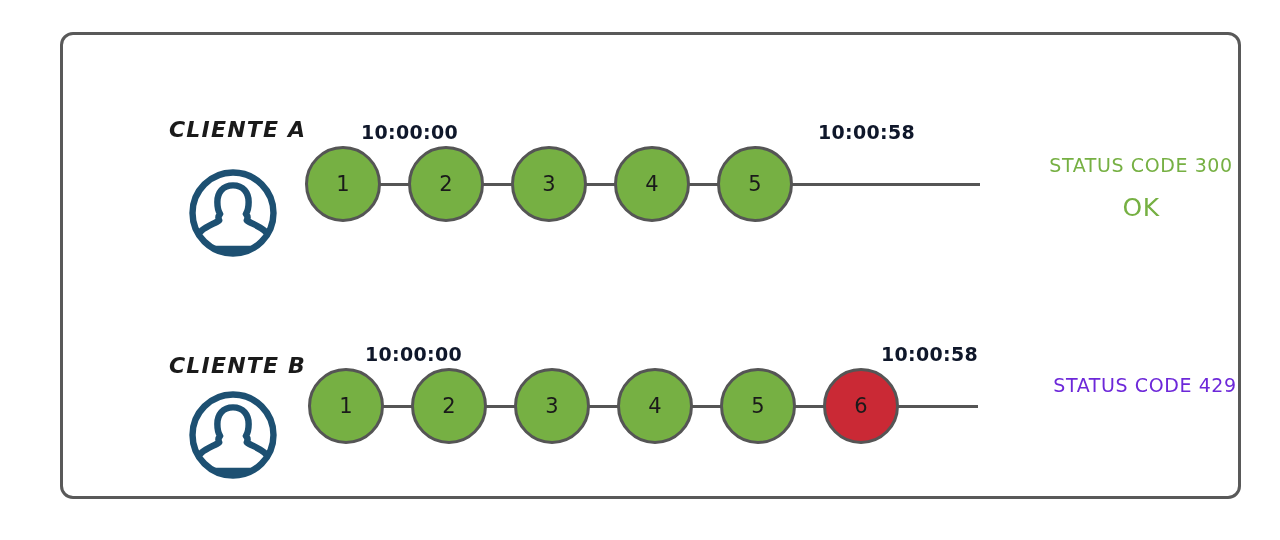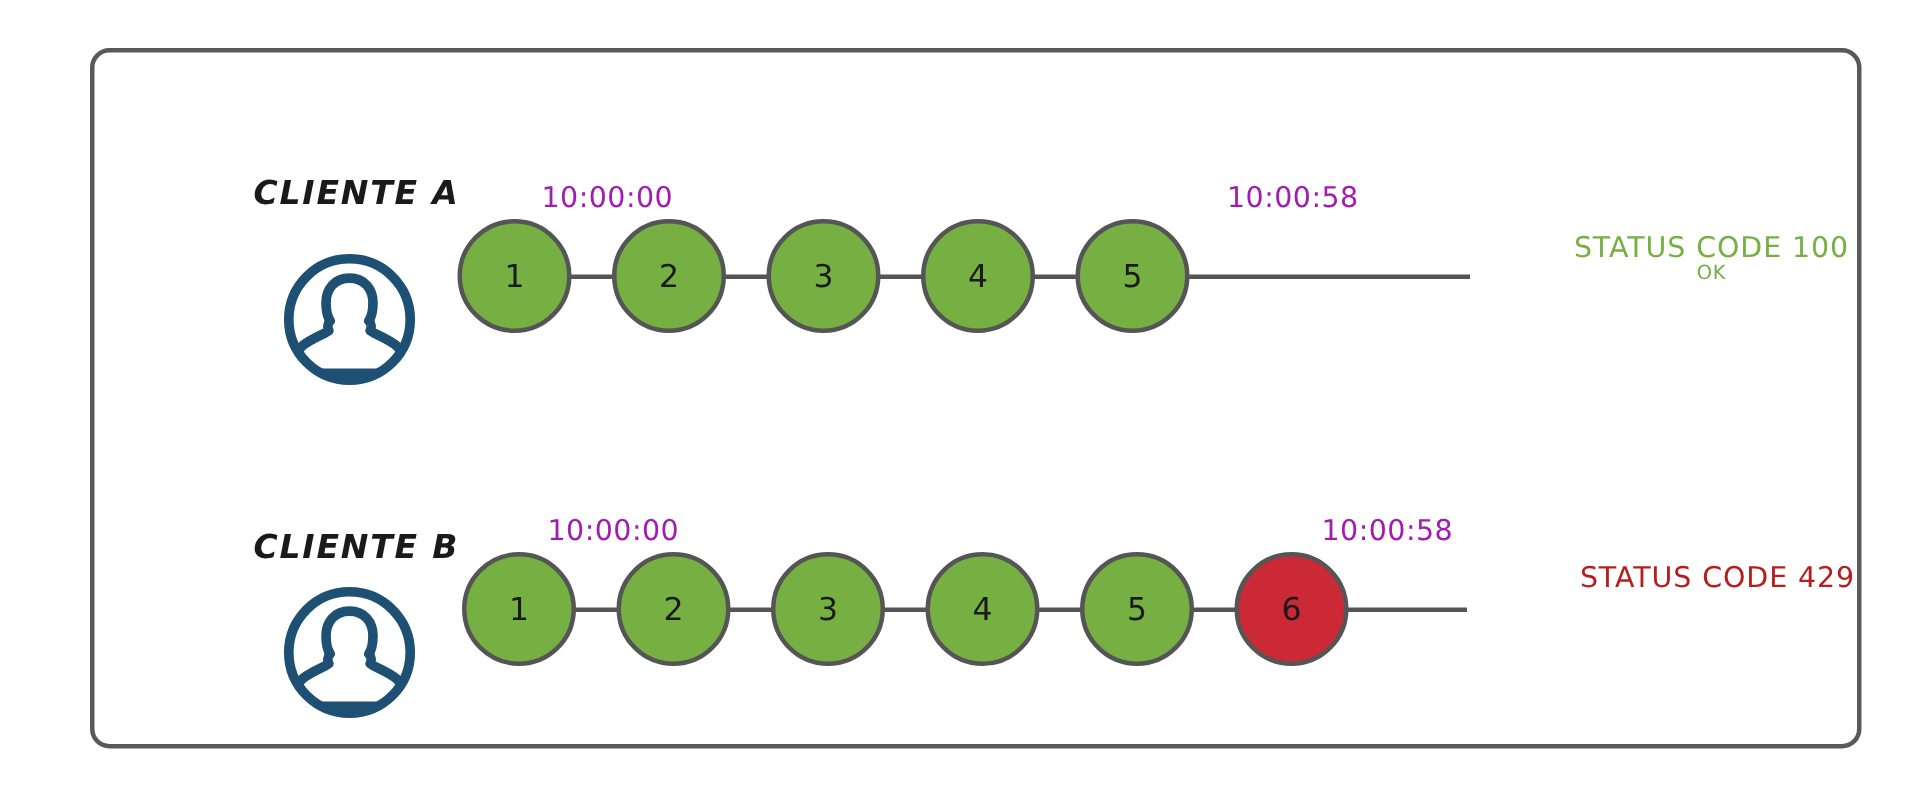--- a/index.html
+++ b/index.html
@@ -66,22 +66,22 @@
     height: 92px;
   }
   .row-a .avatar { left: 124px; top: 132px; }
   .row-b .avatar { left: 124px; top: 132px; }
 
   
   .timestamp {
     position: absolute;
     font-family: "DejaVu Sans", sans-serif;
     font-size: 19px;
-    font-weight: normal;
-    color: #a21caf;
+    font-weight: bold;
+    color: #0f172a;
     white-space: nowrap;
     letter-spacing: 0.3px;
   }
 
   
   .chain {
     position: absolute;
     height: 78px;
     display: flex;
     align-items: center;
@@ -129,25 +129,26 @@
     font-family: "DejaVu Sans", sans-serif;
     text-align: center;
     line-height: 1.12;
     white-space: nowrap;
   }
   .status .line1 {
     font-size: 19px;
     letter-spacing: 0.6px;
   }
   .status .line2 {
-    font-size: 13px;
+    font-size: 25px;
     letter-spacing: 0.4px;
+    margin-top: 18px;
   }
   .status.ok  { color: #76b043; }
-  .status.err { color: #b91c1c; }
+  .status.err { color: #6d28d9; }
 </style>
 </head>
 <body>
 
 <div id="canvas">
   <div class="frame">
 
     <div class="row row-a">
 
       <div class="client-label">CLIENTE A</div>
@@ -188,21 +189,21 @@
         <div class="link"></div>
         <div class="node ok">3</div>
         <div class="link"></div>
         <div class="node ok">4</div>
         <div class="link"></div>
         <div class="node ok">5</div>
         <div class="tail" style="width:188px;"></div>
       </div>
 
       <div class="status ok" style="left:958px; top:120px; width:240px;">
-        <div class="line1">STATUS CODE 100</div>
+        <div class="line1">STATUS CODE 300</div>
         <div class="line2">OK</div>
       </div>
     </div>
 
     <div class="row row-b">
 
       <div class="client-label">CLIENTE B</div>
 
       <div class="avatar">
         <svg viewBox="0 0 100 100" width="92" height="92" aria-hidden="true">

